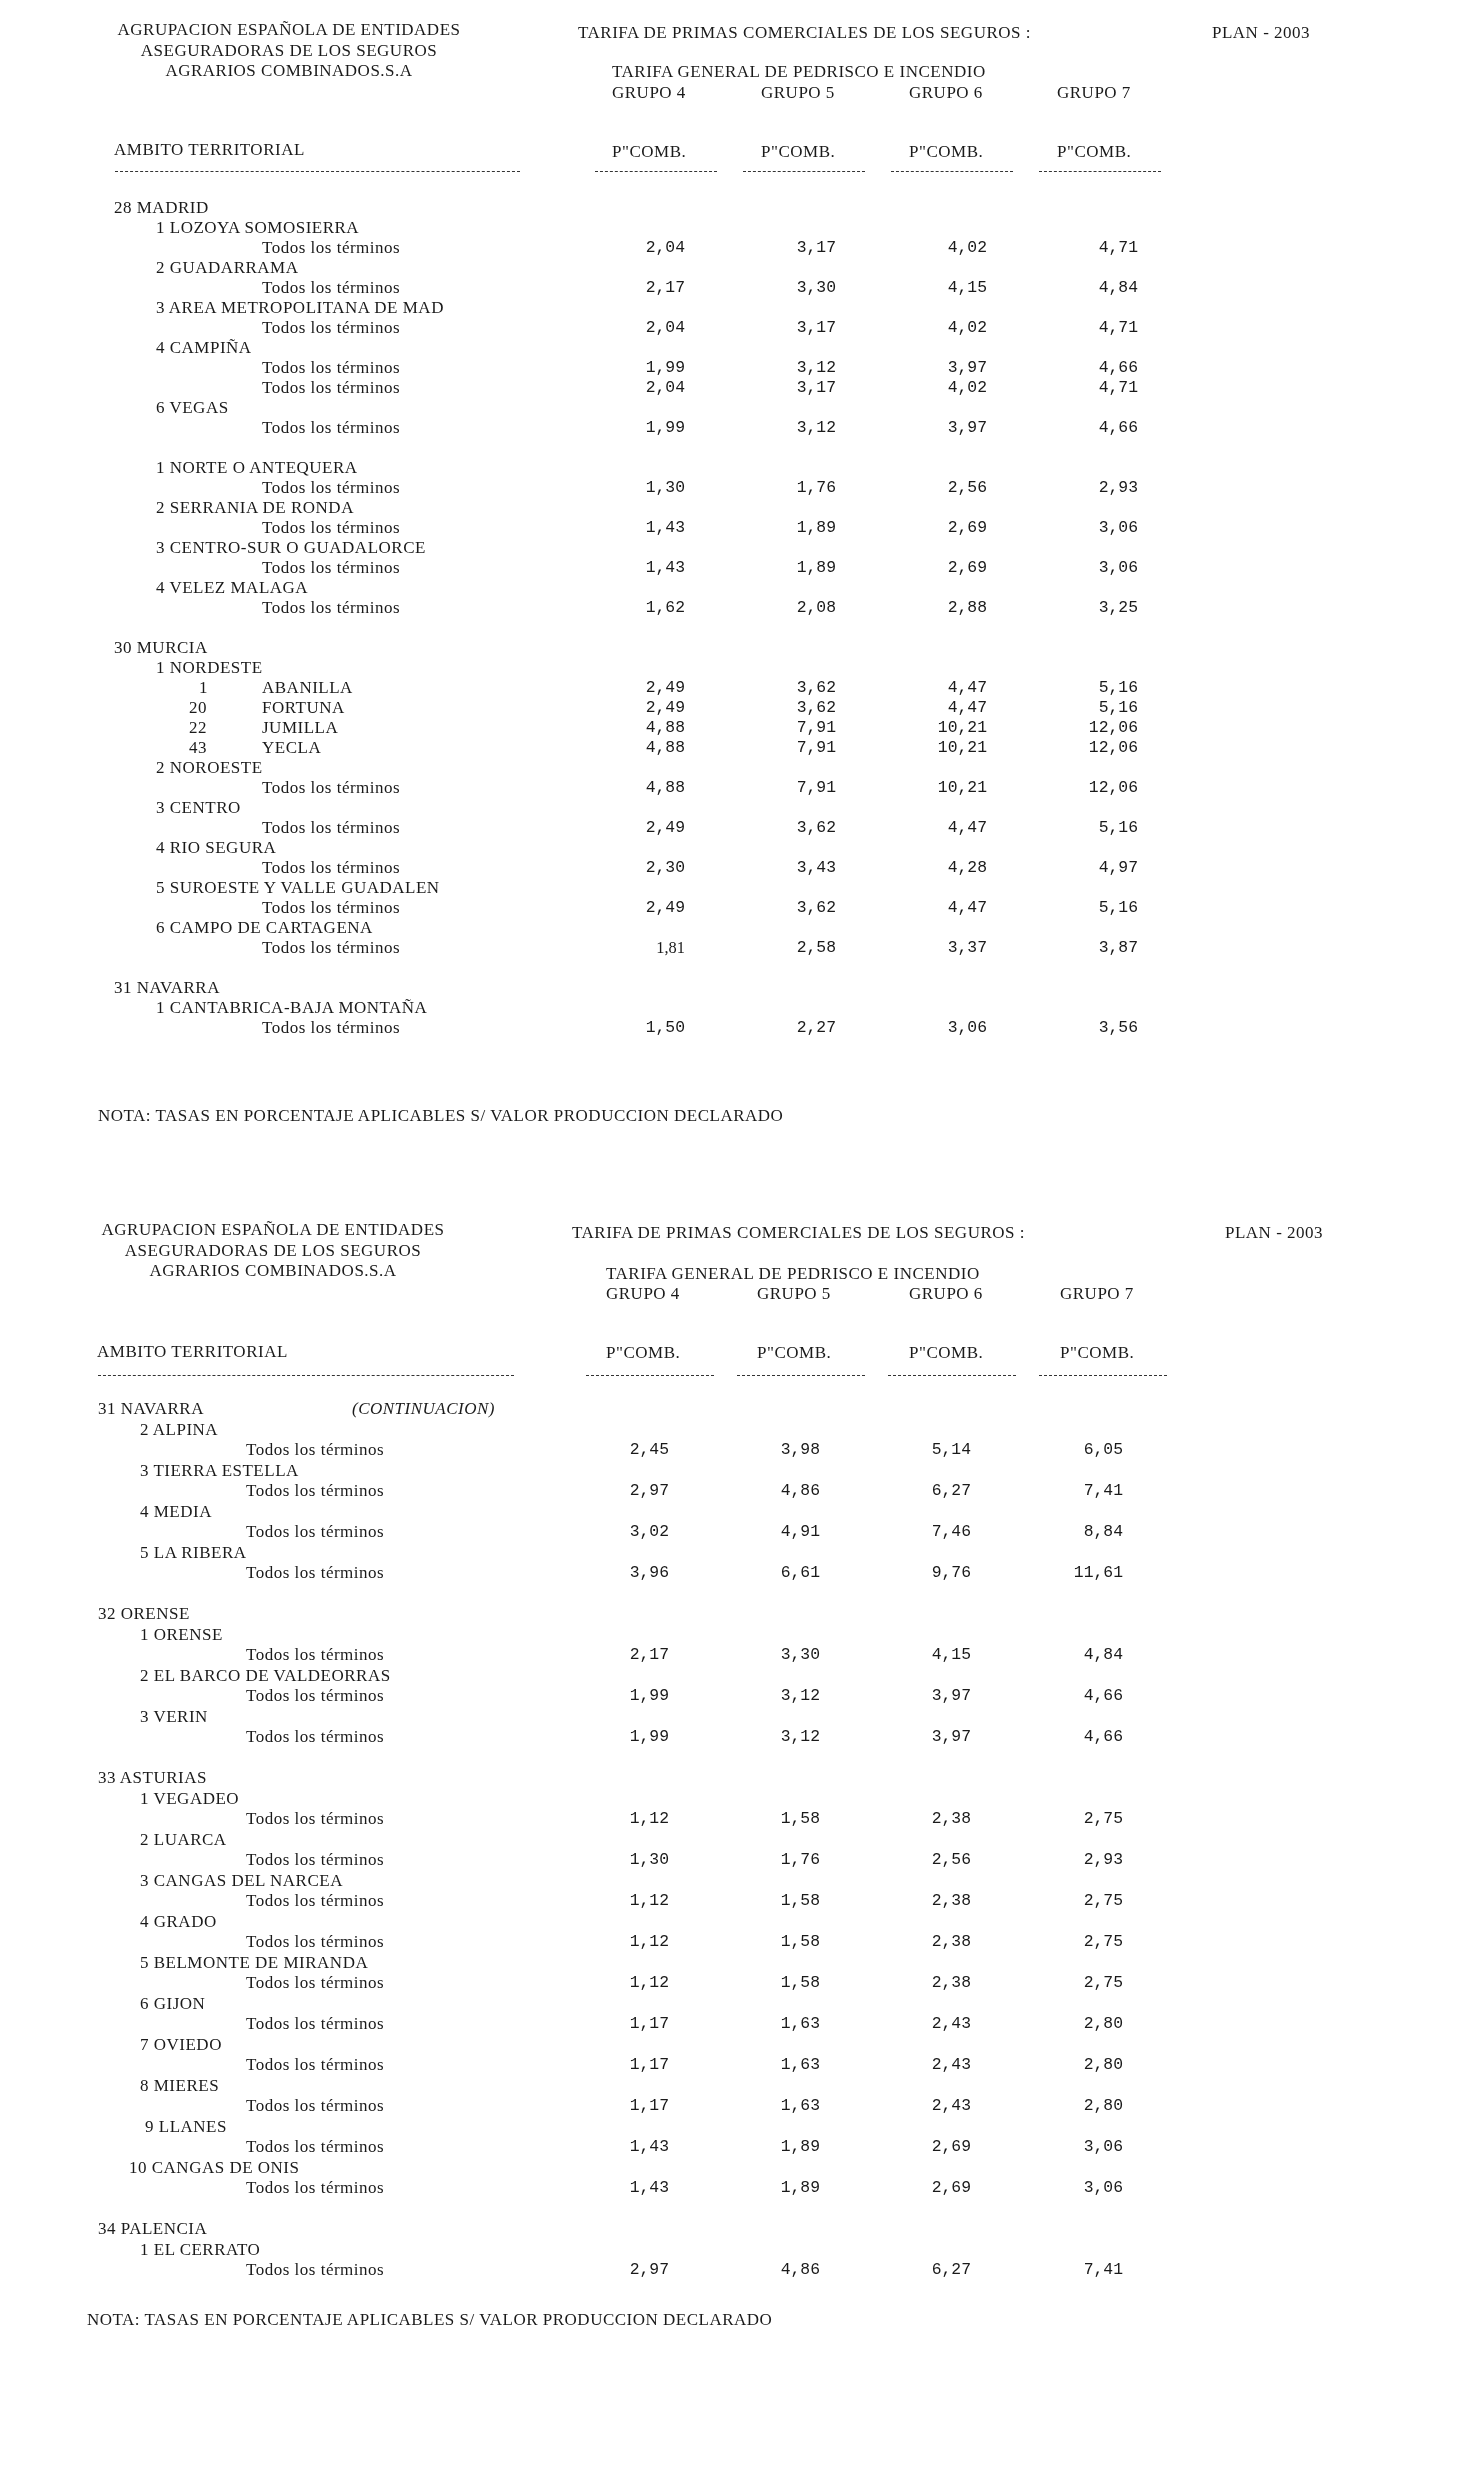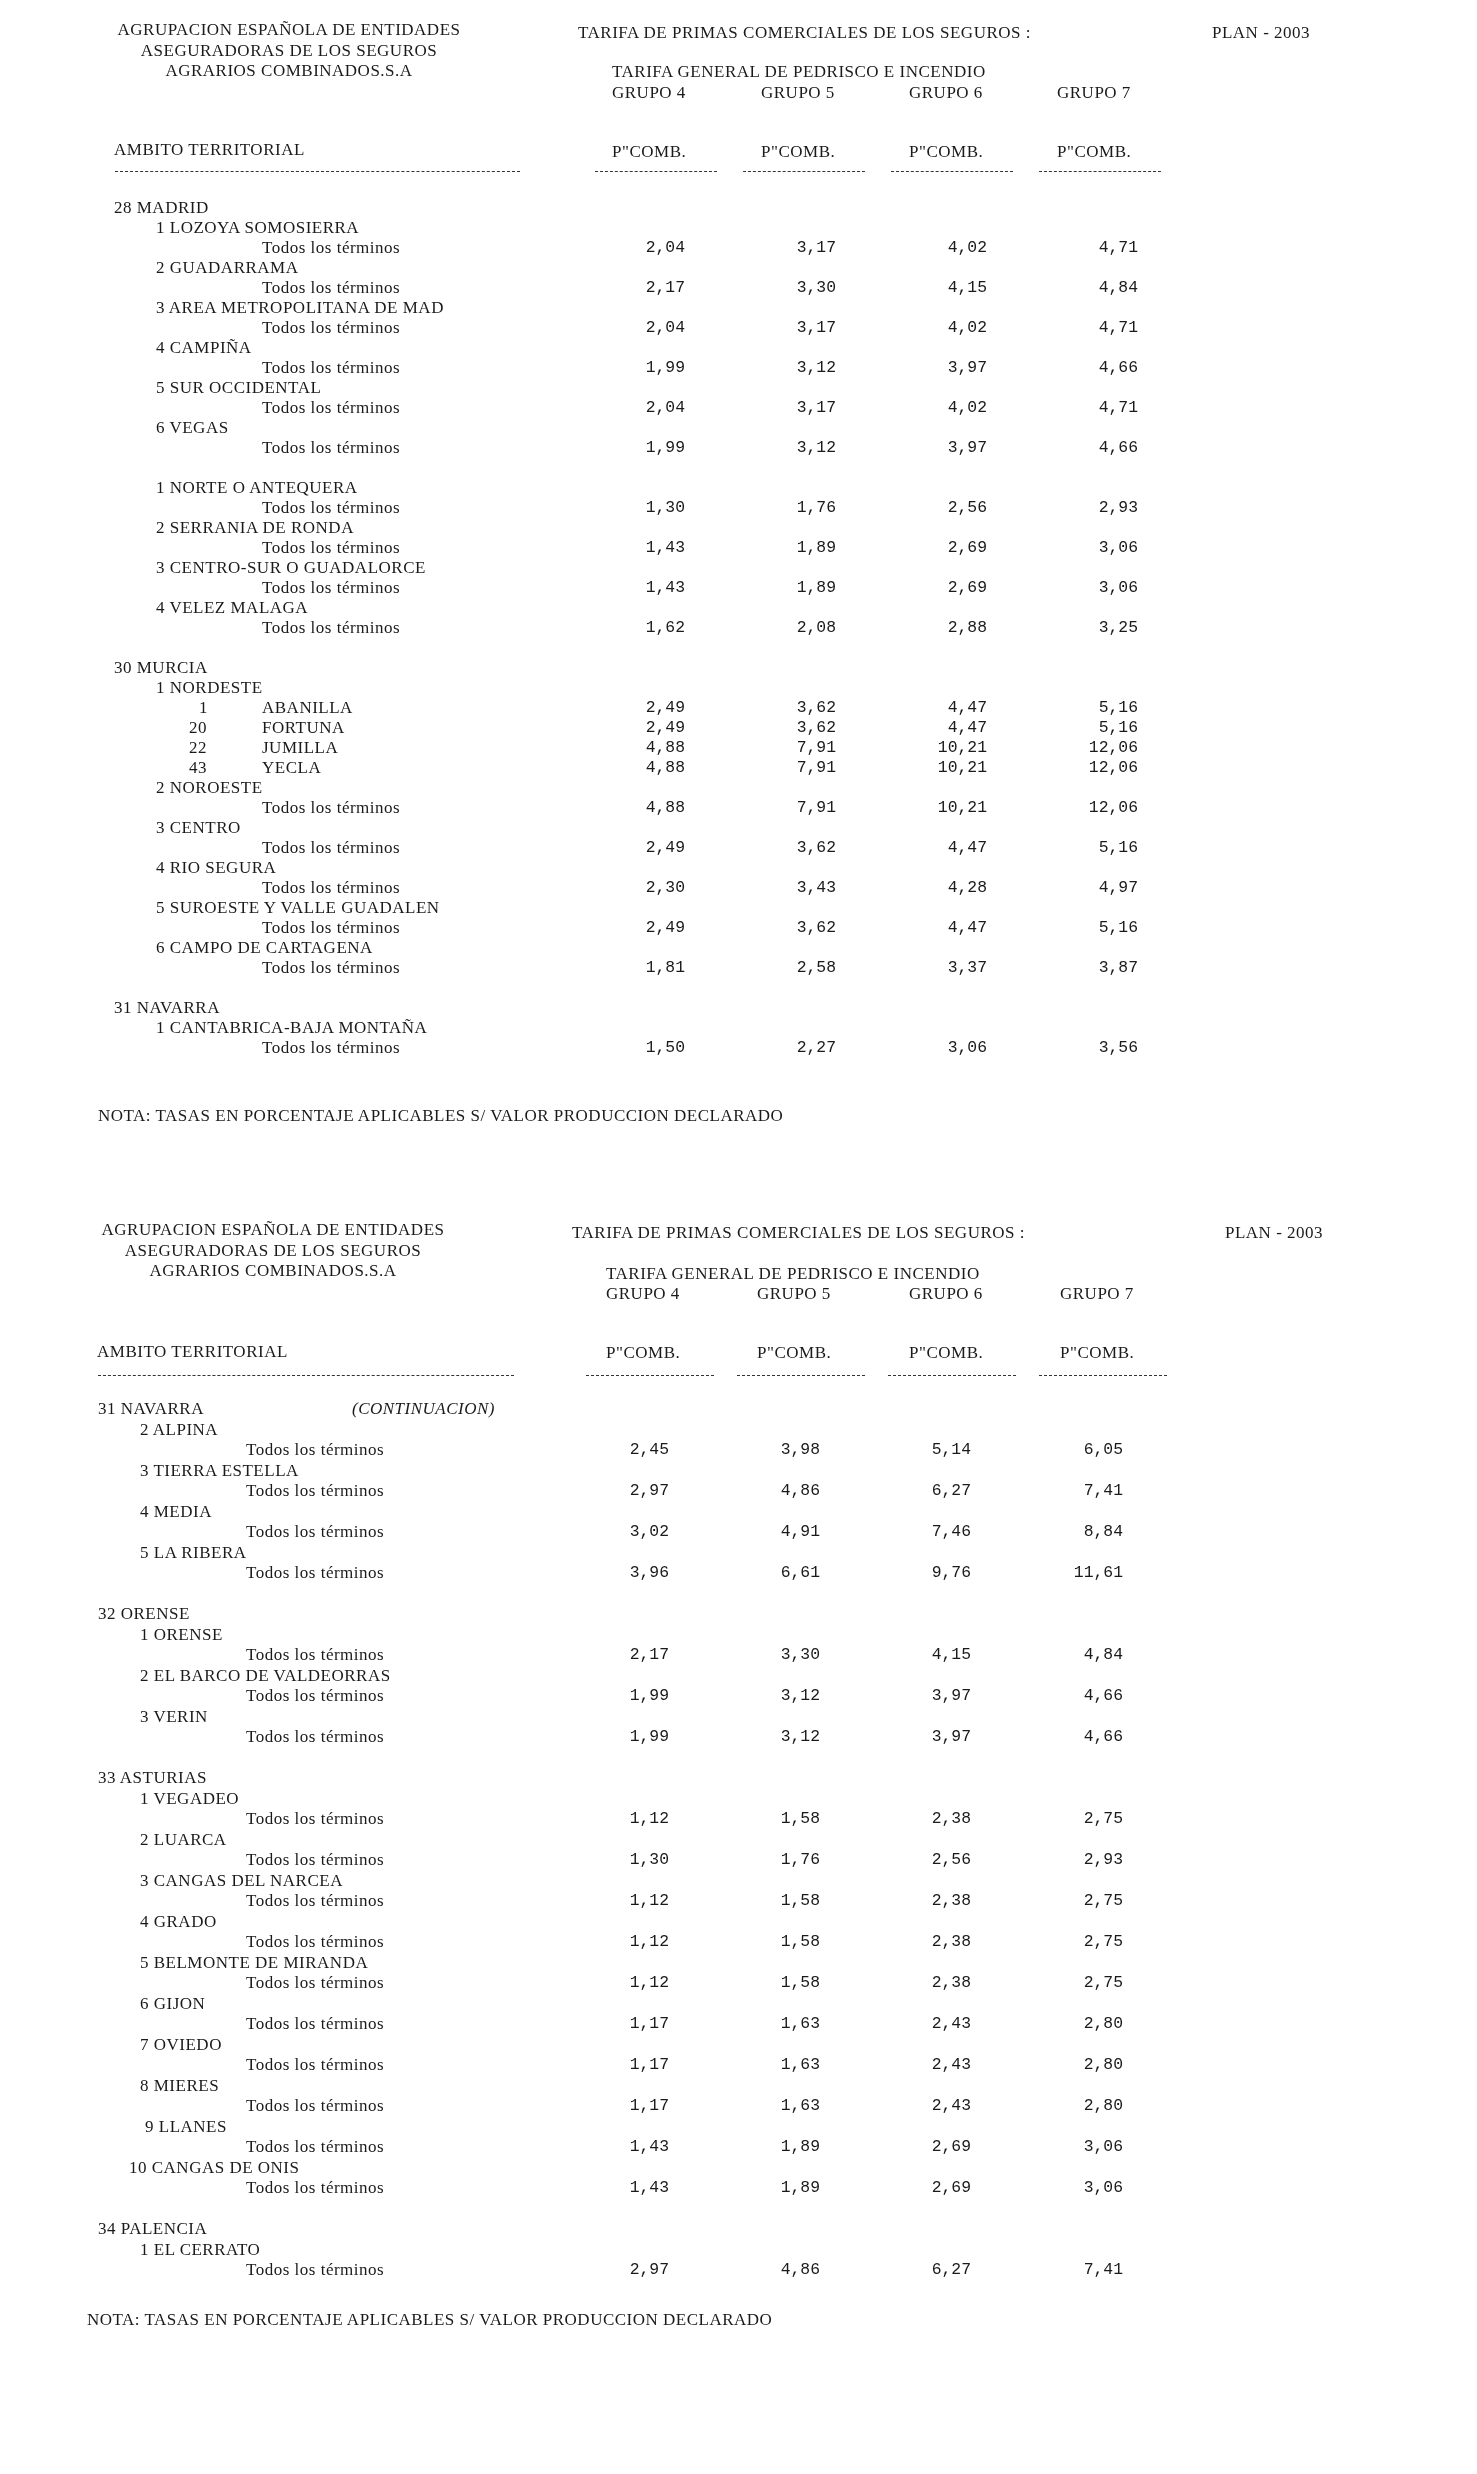--- a/index.html
+++ b/index.html
@@ -85,23 +85,20 @@
         <span class="lbl" style="left: 156px;">4 CAMPIÑA</span>
       </div>
       <div class="row" style="height: 20px;">
         <span class="lbl" style="left: 262px;">Todos los términos</span>
         <span class="val" style="left: 591px;">1,99</span>
         <span class="val" style="left: 742px;">3,12</span>
         <span class="val" style="left: 893px;">3,97</span>
         <span class="val" style="left: 1044px;">4,66</span>
       </div>
       <div class="row" style="height: 20px;">
-        <span class="lbl" style="left: 156px;">5 SUR OCCIDENTAL</span>
-      </div>
-      <div class="row" style="height: 20px;">
         <span class="lbl" style="left: 262px;">Todos los términos</span>
         <span class="val" style="left: 591px;">2,04</span>
         <span class="val" style="left: 742px;">3,17</span>
         <span class="val" style="left: 893px;">4,02</span>
         <span class="val" style="left: 1044px;">4,71</span>
       </div>
       <div class="row" style="height: 20px;">
         <span class="lbl" style="left: 156px;">6 VEGAS</span>
       </div>
       <div class="row" style="height: 20px;">
@@ -229,21 +226,21 @@
         <span class="val" style="left: 591px;">2,49</span>
         <span class="val" style="left: 742px;">3,62</span>
         <span class="val" style="left: 893px;">4,47</span>
         <span class="val" style="left: 1044px;">5,16</span>
       </div>
       <div class="row" style="height: 20px;">
         <span class="lbl" style="left: 156px;">6 CAMPO DE CARTAGENA</span>
       </div>
       <div class="row" style="height: 20px;">
         <span class="lbl" style="left: 262px;">Todos los términos</span>
-        <span class="val" style="left: 591px;">1,81</span>
+        <span class="val" style="left: 591px; font-family: Liberation Serif, serif;">1,81</span>
         <span class="val" style="left: 742px;">2,58</span>
         <span class="val" style="left: 893px;">3,37</span>
         <span class="val" style="left: 1044px;">3,87</span>
       </div>
       <div class="row" style="height: 20px;"></div>
       <div class="row" style="height: 20px;">
         <span class="lbl" style="left: 114px;">31 NAVARRA</span>
       </div>
       <div class="row" style="height: 20px;">
         <span class="lbl" style="left: 156px;">1 CANTABRICA-BAJA MONTAÑA</span>

